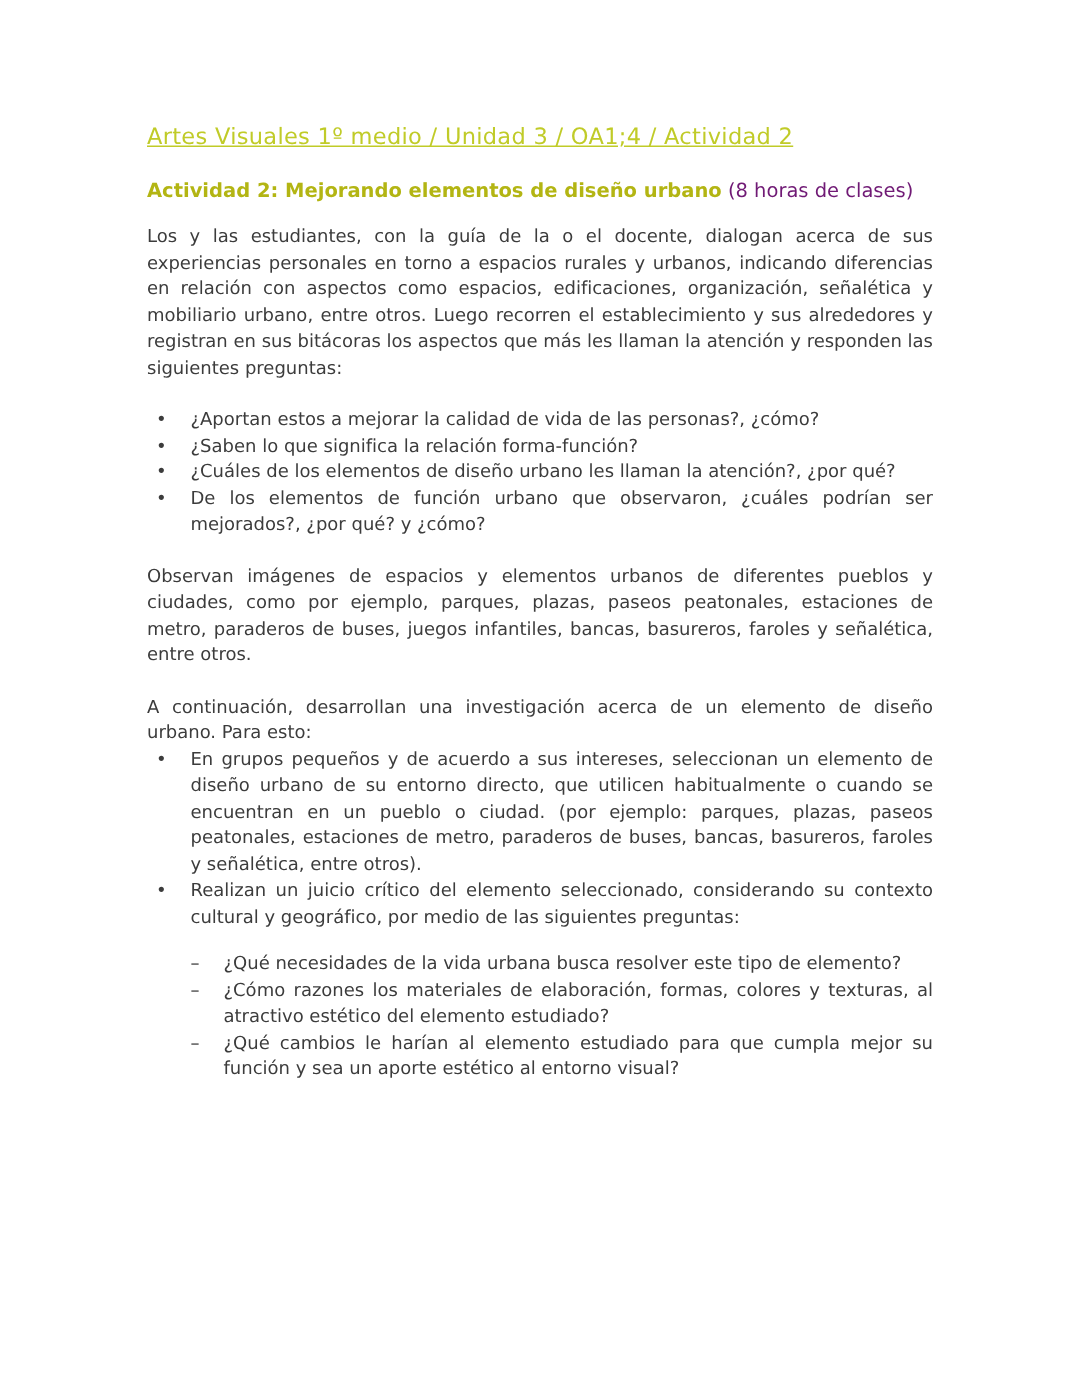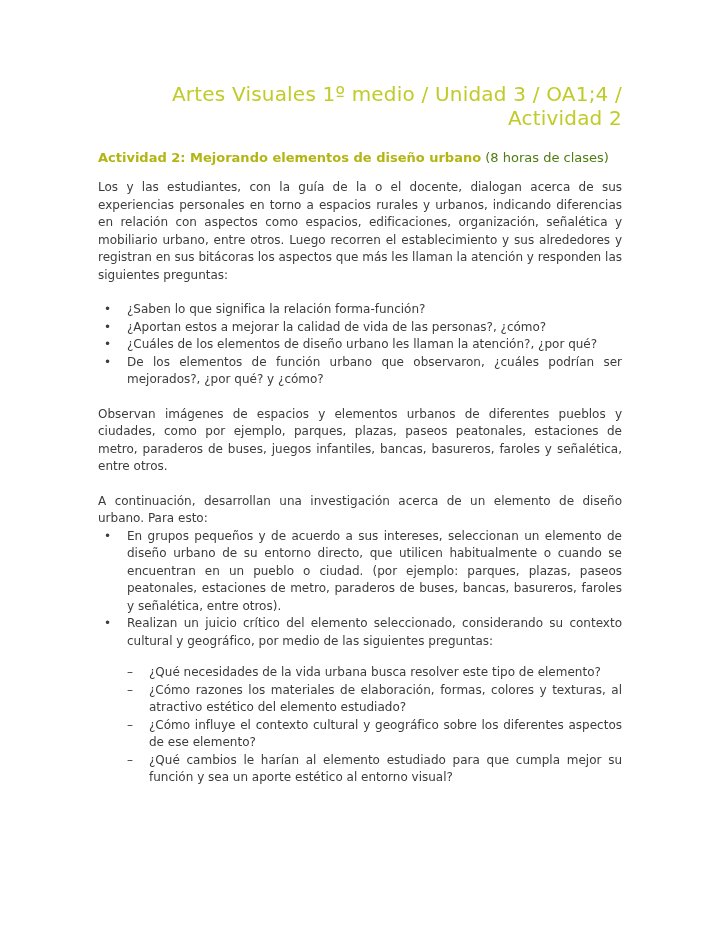--- a/index.html
+++ b/index.html
@@ -16,35 +16,36 @@
   }
   .page {
     box-sizing: border-box;
     width: 720px;
     height: 932px;
     padding: 82px 98px 20px 98px;
     background: #ffffff;
   }
   .doc-title {
     margin: 0 0 20px 0;
-    text-align: right;
-    font-size: 20px;
+    text-align: left;
+    font-size: 15px;
     font-weight: normal;
     color: #c0cb28;
     letter-spacing: 0.2px;
+    text-decoration: underline;
   }
   .activity-heading {
     margin: 0 0 14px 0;
     font-size: 13px;
     font-weight: bold;
     color: #b3b513;
   }
   .activity-heading .duration {
     font-weight: normal;
-    color: #4d7c0f;
+    color: #701a75;
   }
   p.body-par {
     margin: 0 0 17px 0;
     font-size: 12px;
     line-height: 17.5px;
     text-align: justify;
   }
   p.tight { }
   ul.dot-list {
     list-style: none;
@@ -92,24 +93,24 @@
 <div class="page">
 
   <h1 class="doc-title">Artes Visuales 1º medio / Unidad 3 / OA1;4 / Actividad 2</h1>
 
   <h2 class="activity-heading"><span>Actividad 2: Mejorando elementos de diseño urbano</span><span class="duration"> (8 horas de clases)</span></h2>
 
   <p class="body-par tight">Los y las estudiantes, con la guía de la o el docente, dialogan acerca de sus experiencias personales en torno a espacios rurales y urbanos, indicando diferencias en relación con aspectos como espacios, edificaciones, organización, señalética y mobiliario urbano, entre otros. Luego recorren el establecimiento y sus alrededores y registran en sus bitácoras los aspectos que más les llaman la atención y responden las siguientes preguntas:</p>
 
   <ul class="dot-list">
     <li>
-      <span>¿Saben lo que significa la relación forma-función?</span>
+      <span>¿Aportan estos a mejorar la calidad de vida de las personas?, ¿cómo?</span>
     </li>
     <li>
-      <span>¿Aportan estos a mejorar la calidad de vida de las personas?, ¿cómo?</span>
+      <span>¿Saben lo que significa la relación forma-función?</span>
     </li>
     <li>
       <span>¿Cuáles de los elementos de diseño urbano les llaman la atención?, ¿por qué?</span>
     </li>
     <li>
       <div>De los elementos de función urbano que observaron, ¿cuáles podrían ser mejorados?, ¿por qué? y ¿cómo?</div>
     </li>
   </ul>
 
 
@@ -127,20 +128,17 @@
   </ul>
 
   <ul class="dash-list">
     <li>
       <span>¿Qué necesidades de la vida urbana busca resolver este tipo de elemento?</span>
     </li>
     <li>
       <span>¿Cómo razones los materiales de elaboración, formas, colores y texturas, al atractivo estético del elemento estudiado?</span>
     </li>
     <li>
-      <span>¿Cómo influye el contexto cultural y geográfico sobre los diferentes aspectos de ese elemento?</span>
-    </li>
-    <li>
       <span>¿Qué cambios le harían al elemento estudiado para que cumpla mejor su función y sea un aporte estético al entorno visual?</span>
     </li>
   </ul>
 
 </div>
 
 </body></html>

